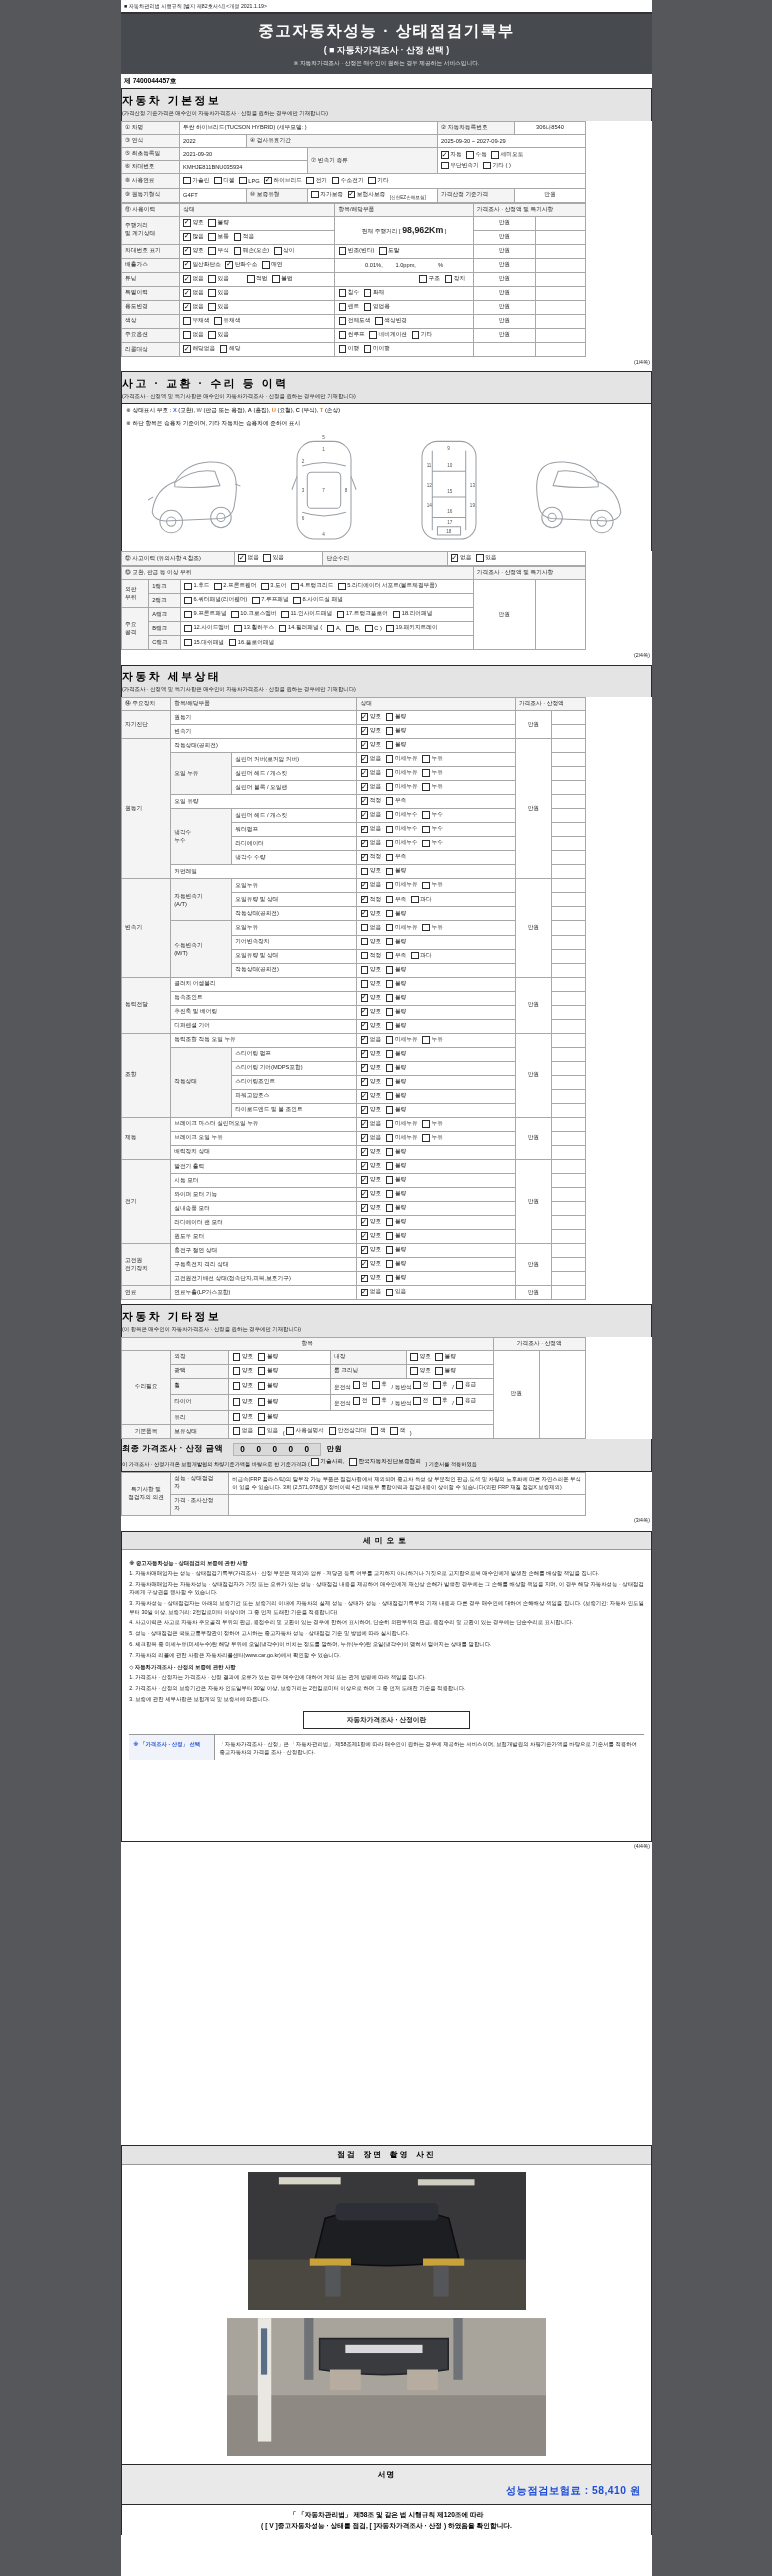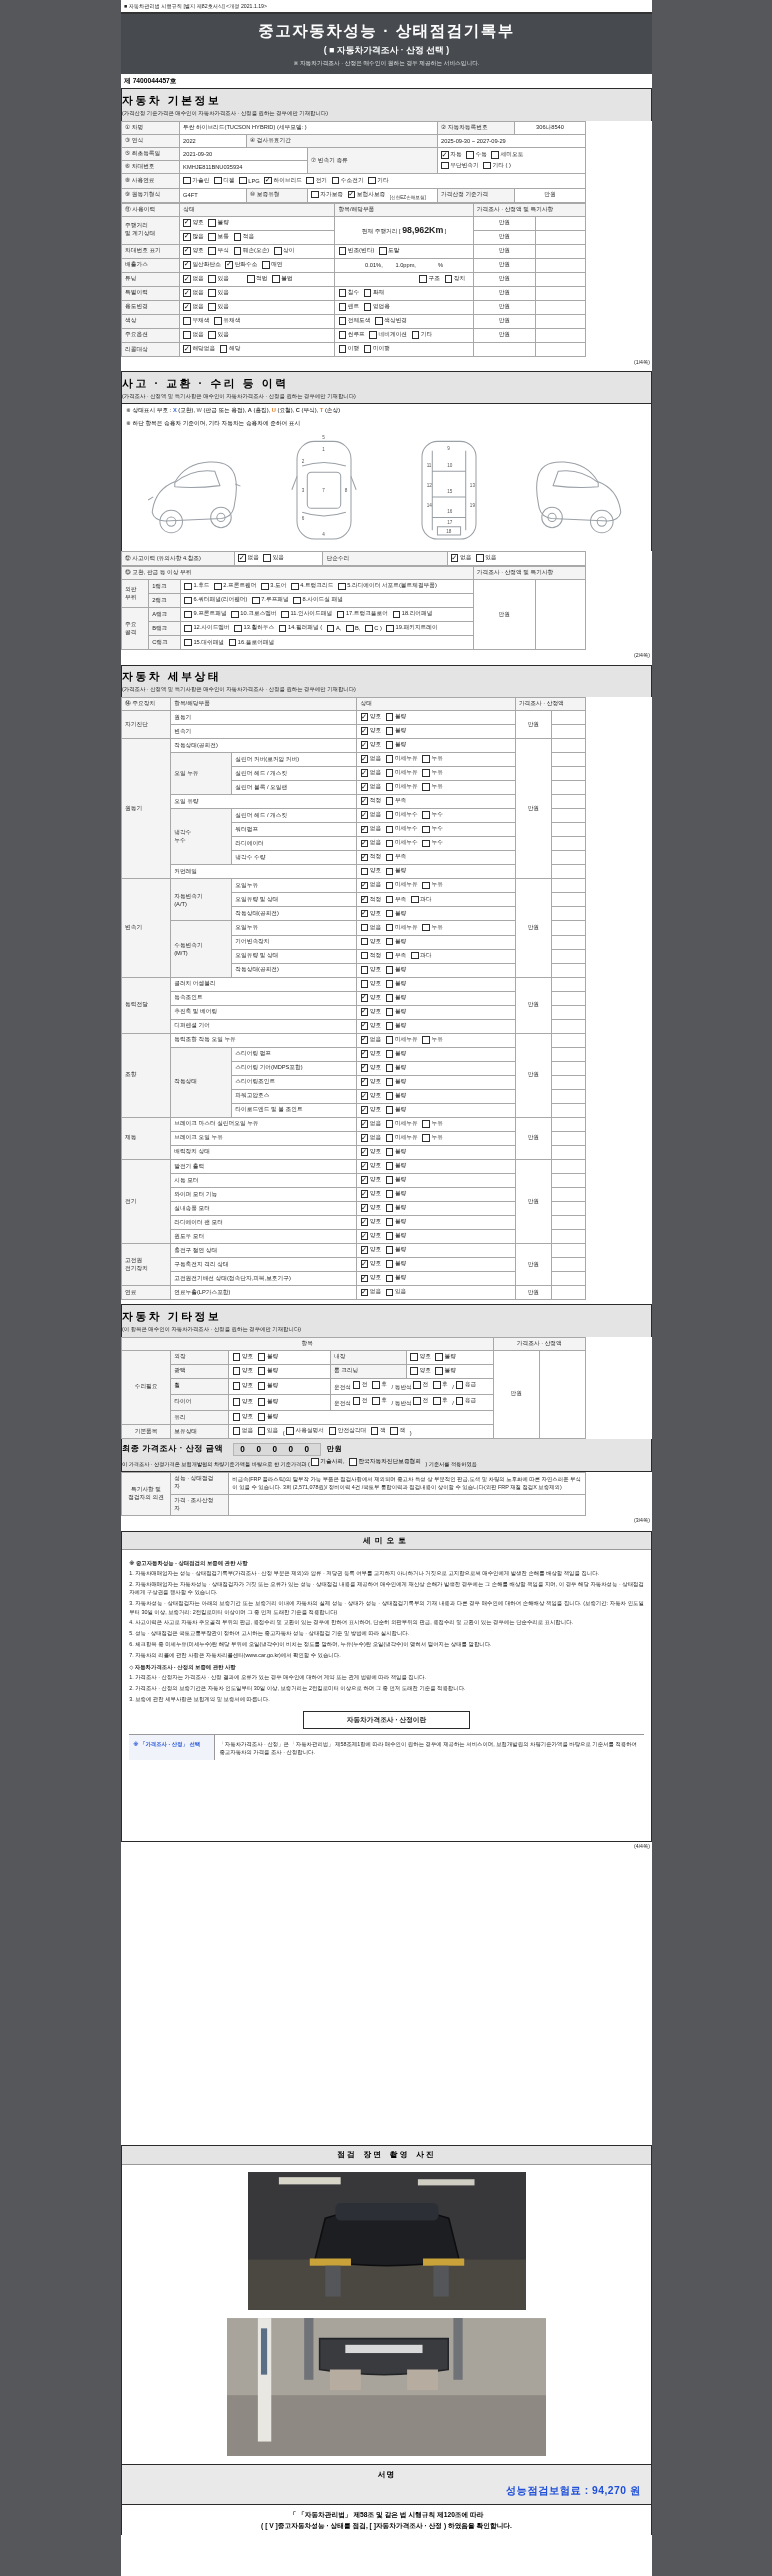--- a/index.html
+++ b/index.html
@@ -1389,21 +1389,21 @@
         <path d="M180 40 h250 v60 q-125 20 -250 0z" fill="#3a3b3f" stroke="#232428" stroke-width="3"></path>
         <rect x="200" y="100" width="60" height="40" fill="#b6ada0"></rect>
         <rect x="350" y="100" width="60" height="40" fill="#b6ada0"></rect>
         <rect x="230" y="52" width="150" height="16" fill="#d9d9d9"></rect>
       </svg>
     </div>
   </div>
 
   <div class="signbox">
     <div class="sg">서명</div>
-    <div class="fee">성능점검보험료 : 94,270 원</div>
+    <div class="fee">성능점검보험료 : 58,410 원</div>
   </div>
 
   <div class="footnote">
     <div>「 「자동차관리법」 제58조 및 같은 법 시행규칙 제120조에 따라</div>
     <div>( [ V ]중고자동차성능 · 상태를 점검, [  ]자동차가격조사 · 산정 ) 하였음을 확인합니다.</div>
   </div>
 
 </div>
 
 

